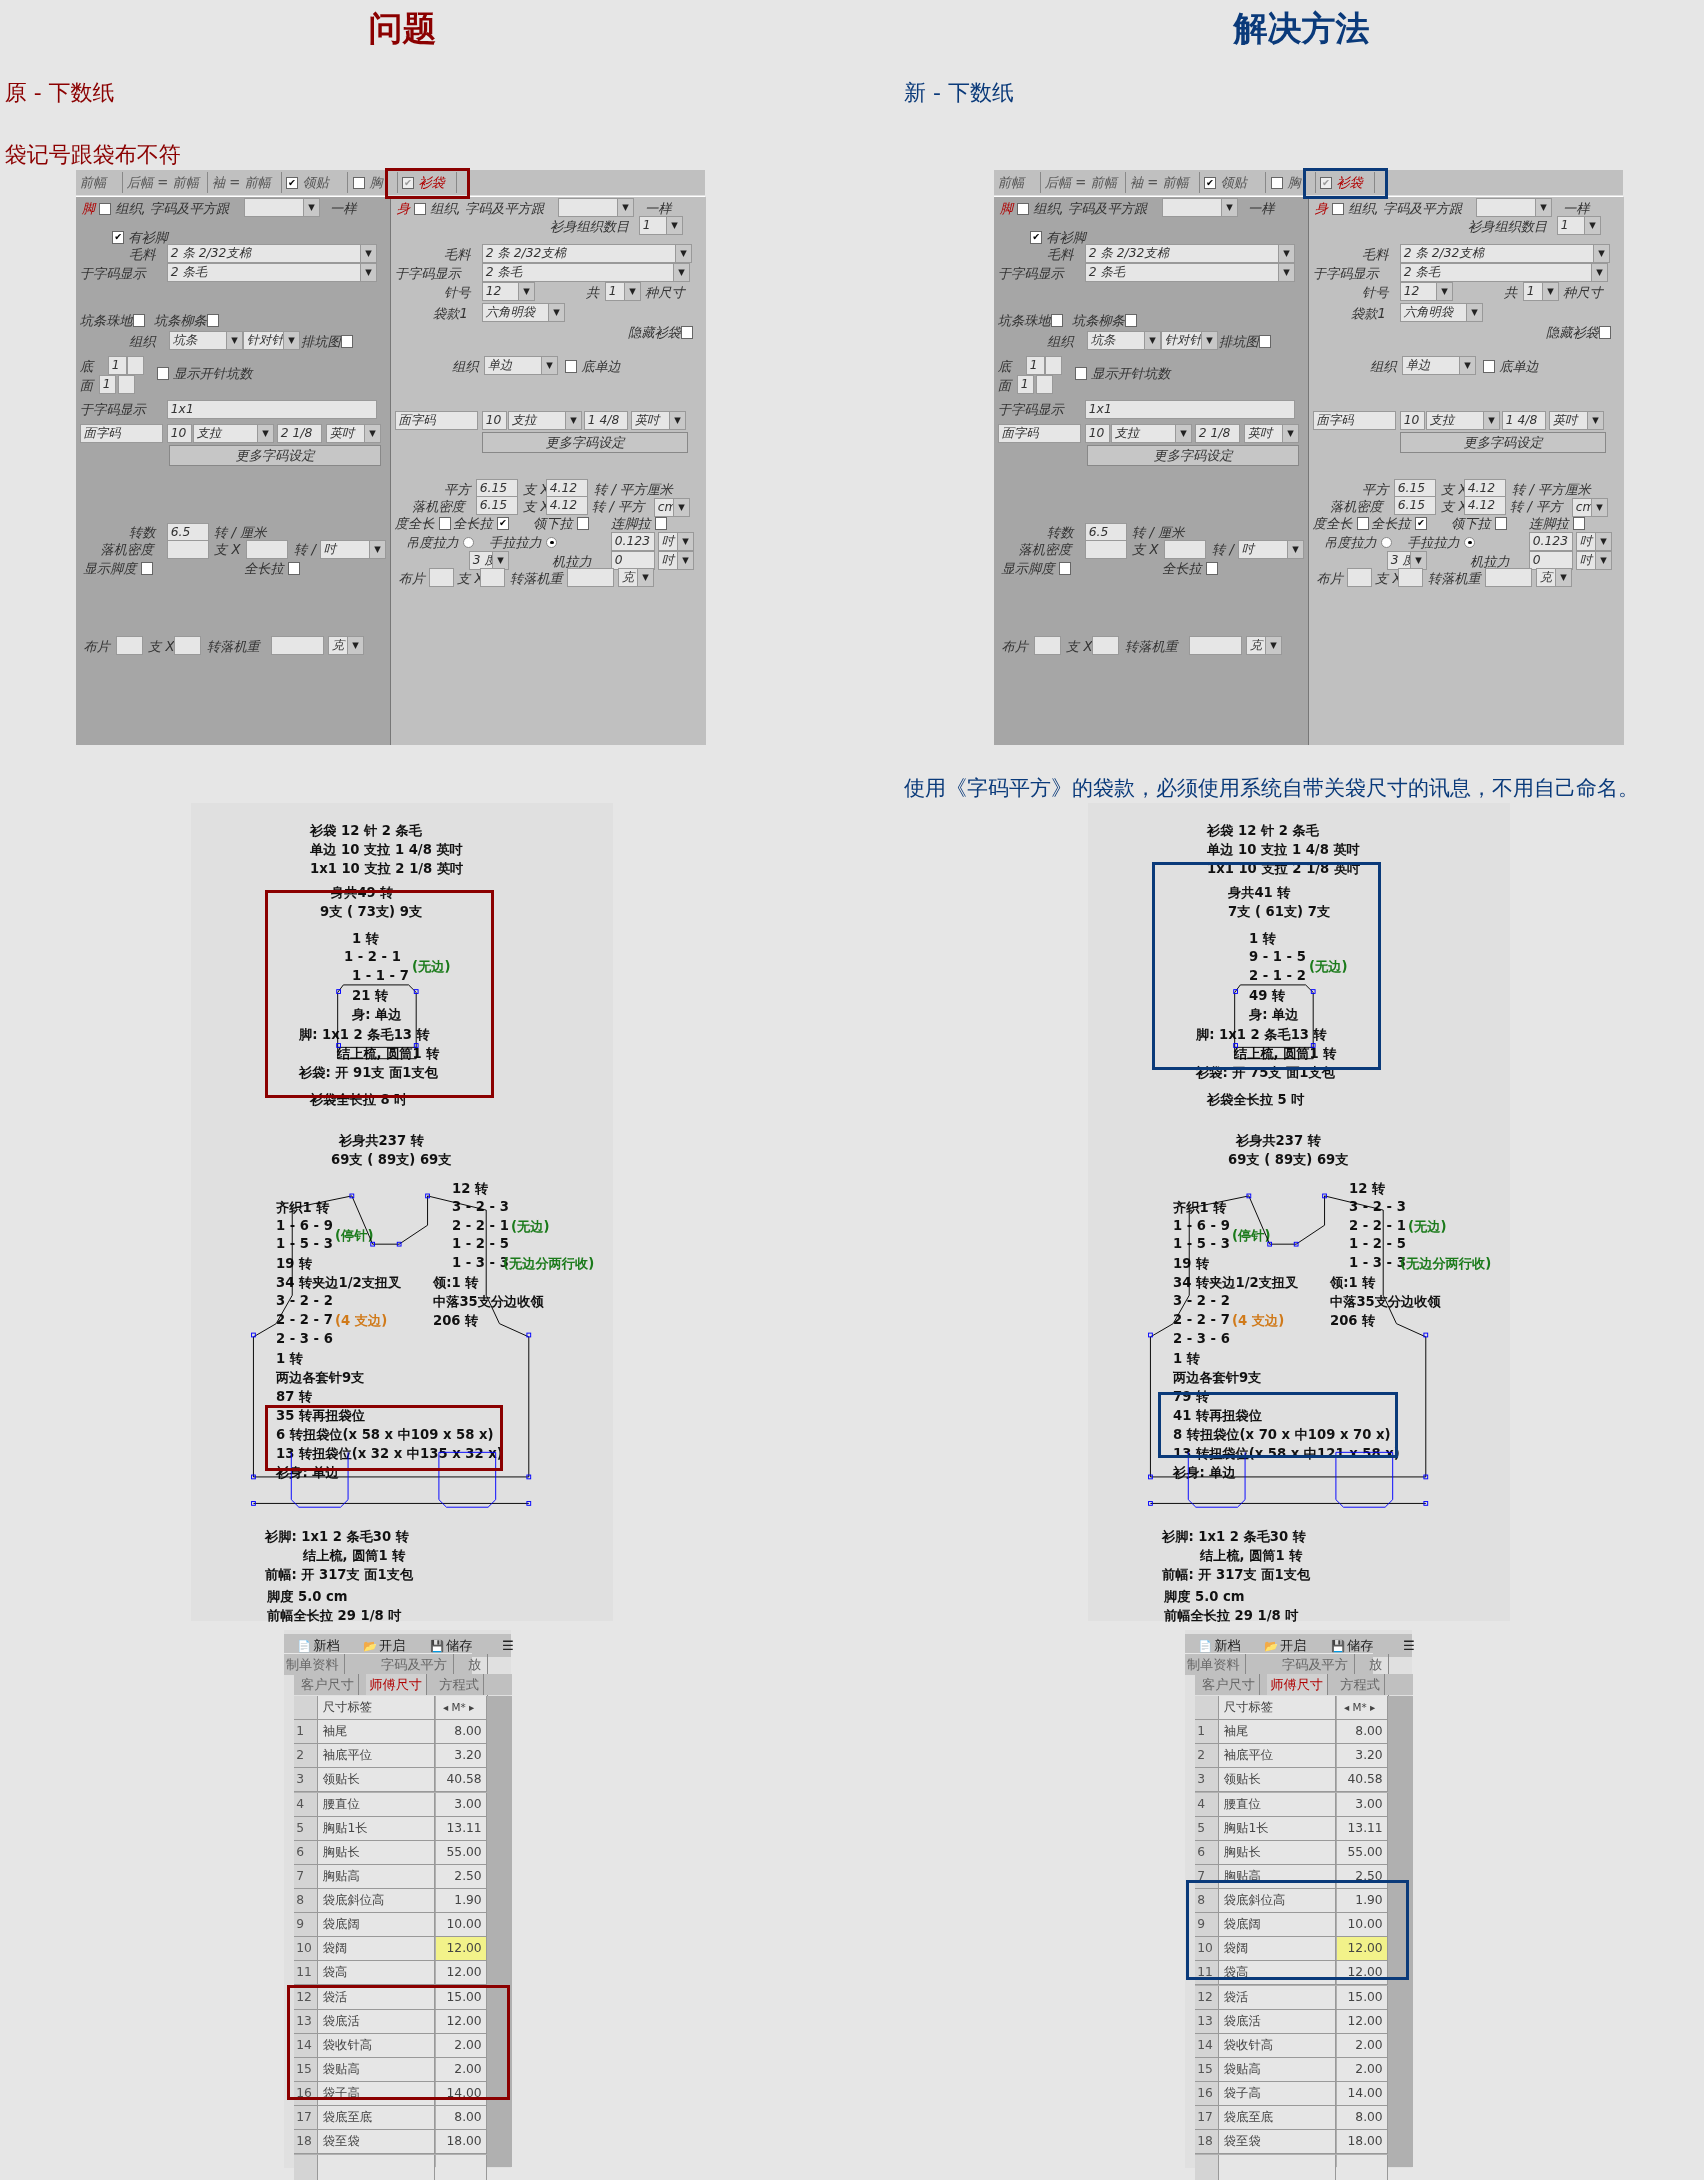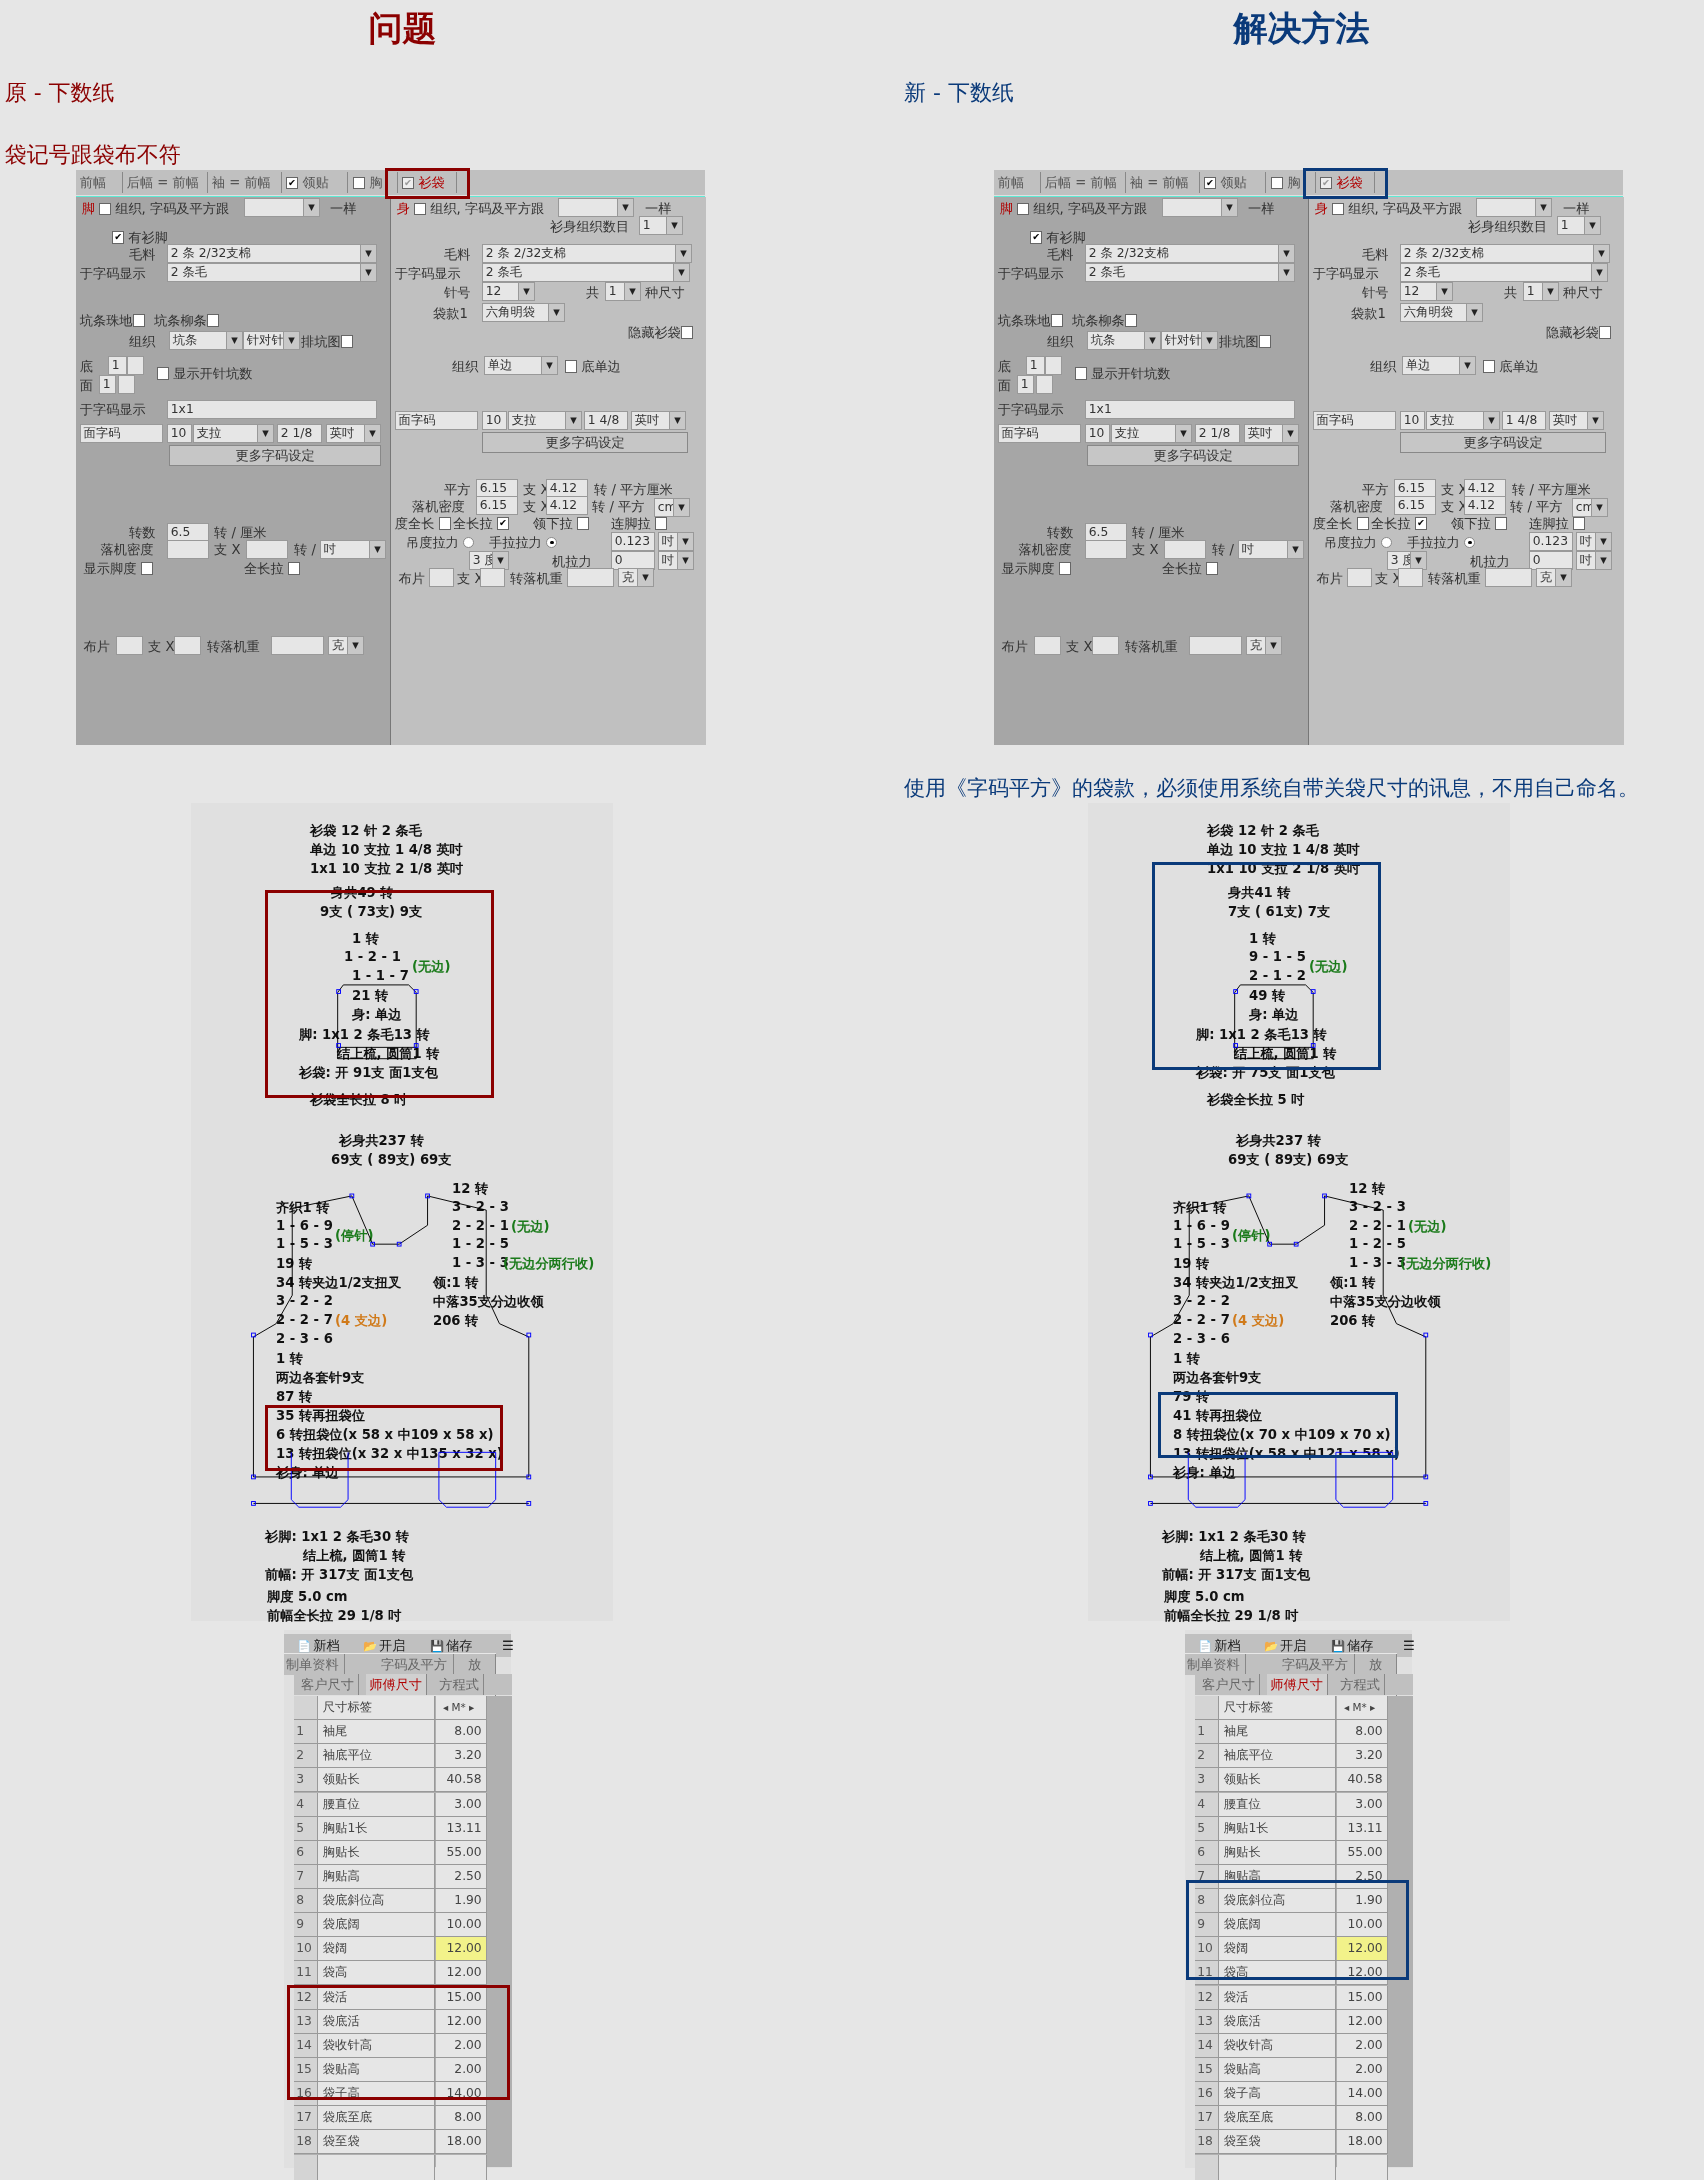--- a/index.html
+++ b/index.html
@@ -3,21 +3,21 @@
 <meta charset="utf-8">
 <style>
   html,body{margin:0;padding:0;}
   body{width:1704px;height:2180px;background:#e6e6e6;position:relative;overflow:hidden;font-family:"DejaVu Sans","Liberation Sans",sans-serif;}
   .abs{position:absolute;}
   .title{font-size:34px;font-weight:bold;text-align:center;width:379px;}
   .sub{font-size:22px;}
   .red{color:#8b0000;}
   .blue{color:#0a3a7a;}
   
-  .form{position:absolute;width:629px;height:574px;background:#5eead4;font-size:13.2px;color:#333;}
+  .form{position:absolute;width:629px;height:574px;background:#ffffff;font-size:13.2px;color:#333;font-style:italic;}
   .tabs{position:absolute;left:0;top:0;width:629px;height:24.6px;background:#c0c0c0;border-bottom:1.9px solid #e0e0e0;}
   .tab{position:absolute;top:1.9px;height:21px;line-height:21px;font-size:13.2px;color:#555;border-right:0.9px solid #888;padding:0 3.8px;box-sizing:border-box;}
   .tab.active{color:#b00000;}
   .cb{display:inline-block;width:10.4px;height:10.4px;background:#fff;border:0.9px solid #666;vertical-align:middle;font-size:9.5px;line-height:10.4px;text-align:center;color:#000;}
   .cb.gray{background:#eee;color:#999;}
   .leftsub{position:absolute;left:0;top:26.5px;width:314px;height:548px;background:#a6a6a6;}
   .rightsub{position:absolute;left:314px;top:26.5px;width:315px;height:548px;background:#c0c0c0;border-left:0.9px solid #777;}
   .lbl{position:absolute;font-size:13.2px;color:#333;white-space:nowrap;}
   .fld{position:absolute;height:19px;background:#e6e6e6;border:0.9px solid #999;box-sizing:border-box;font-size:12.3px;line-height:17px;padding-left:2.8px;color:#333;white-space:nowrap;overflow:hidden;}
   .sel::after{content:"▼";position:absolute;right:0;top:0;width:15px;height:17px;background:#c8c8c8;border-left:0.9px solid #999;font-size:8.5px;text-align:center;line-height:17px;color:#222;}
@@ -27,21 +27,21 @@
   
   .diagram{position:absolute;width:422px;height:818px;background:#e0e0e0;}
   .dt{position:absolute;font-size:13.2px;font-weight:bold;color:#111;white-space:nowrap;}
   .green{color:#1a7a1a;}
   .orange{color:#d07a1a;}
   .hl-red{position:absolute;border:3.8px solid #8b0000;box-sizing:border-box;}
   .hl-blue{position:absolute;border:3.8px solid #0a3a7a;box-sizing:border-box;}
   
   .tbl{position:absolute;width:227px;height:538px;background:#e0e0e0;}
   .tb-top{position:absolute;left:0;top:4px;width:227px;height:23px;background:#c0c0c0;font-size:13.2px;line-height:23px;color:#222;}
-  .tb-tabs1{position:absolute;left:0;top:23px;width:212px;height:21px;background:#c0c0c0;border-top:0.9px solid #e8e8e8;font-size:13.2px;line-height:21px;color:#666;}
+  .tb-tabs1{position:absolute;left:0;top:23px;width:188px;height:21px;background:#c0c0c0;border-top:0.9px solid #e8e8e8;font-size:13.2px;line-height:21px;color:#666;}
   .tb-tabs2{position:absolute;left:9.5px;top:44px;width:218px;height:21px;background:#c0c0c0;font-size:13.2px;line-height:21px;color:#666;}
   .gridwrap{position:absolute;left:9.5px;top:66px;width:218px;height:471px;background:#b0b0b0;}
   .row{position:absolute;left:0;width:193px;height:24px;border-bottom:0.9px solid #999;box-sizing:border-box;font-size:12.3px;line-height:23px;}
   .c0{position:absolute;left:0;width:24.6px;height:100%;background:#d4d4d4;border-right:0.9px solid #999;padding-left:2.8px;box-sizing:border-box;color:#555;}
   .c1{position:absolute;left:24.6px;width:117px;height:100%;background:#e6e6e6;border-right:0.9px solid #999;padding-left:4.7px;box-sizing:border-box;color:#444;}
   .c2{position:absolute;left:142px;width:51px;height:100%;background:#e6e6e6;border-right:0.9px solid #999;text-align:right;padding-right:3.8px;box-sizing:border-box;color:#444;}
   .c2.yellow{background:#f2f28a;}
   .note{font-size:21px;}
 </style>
 </head>

